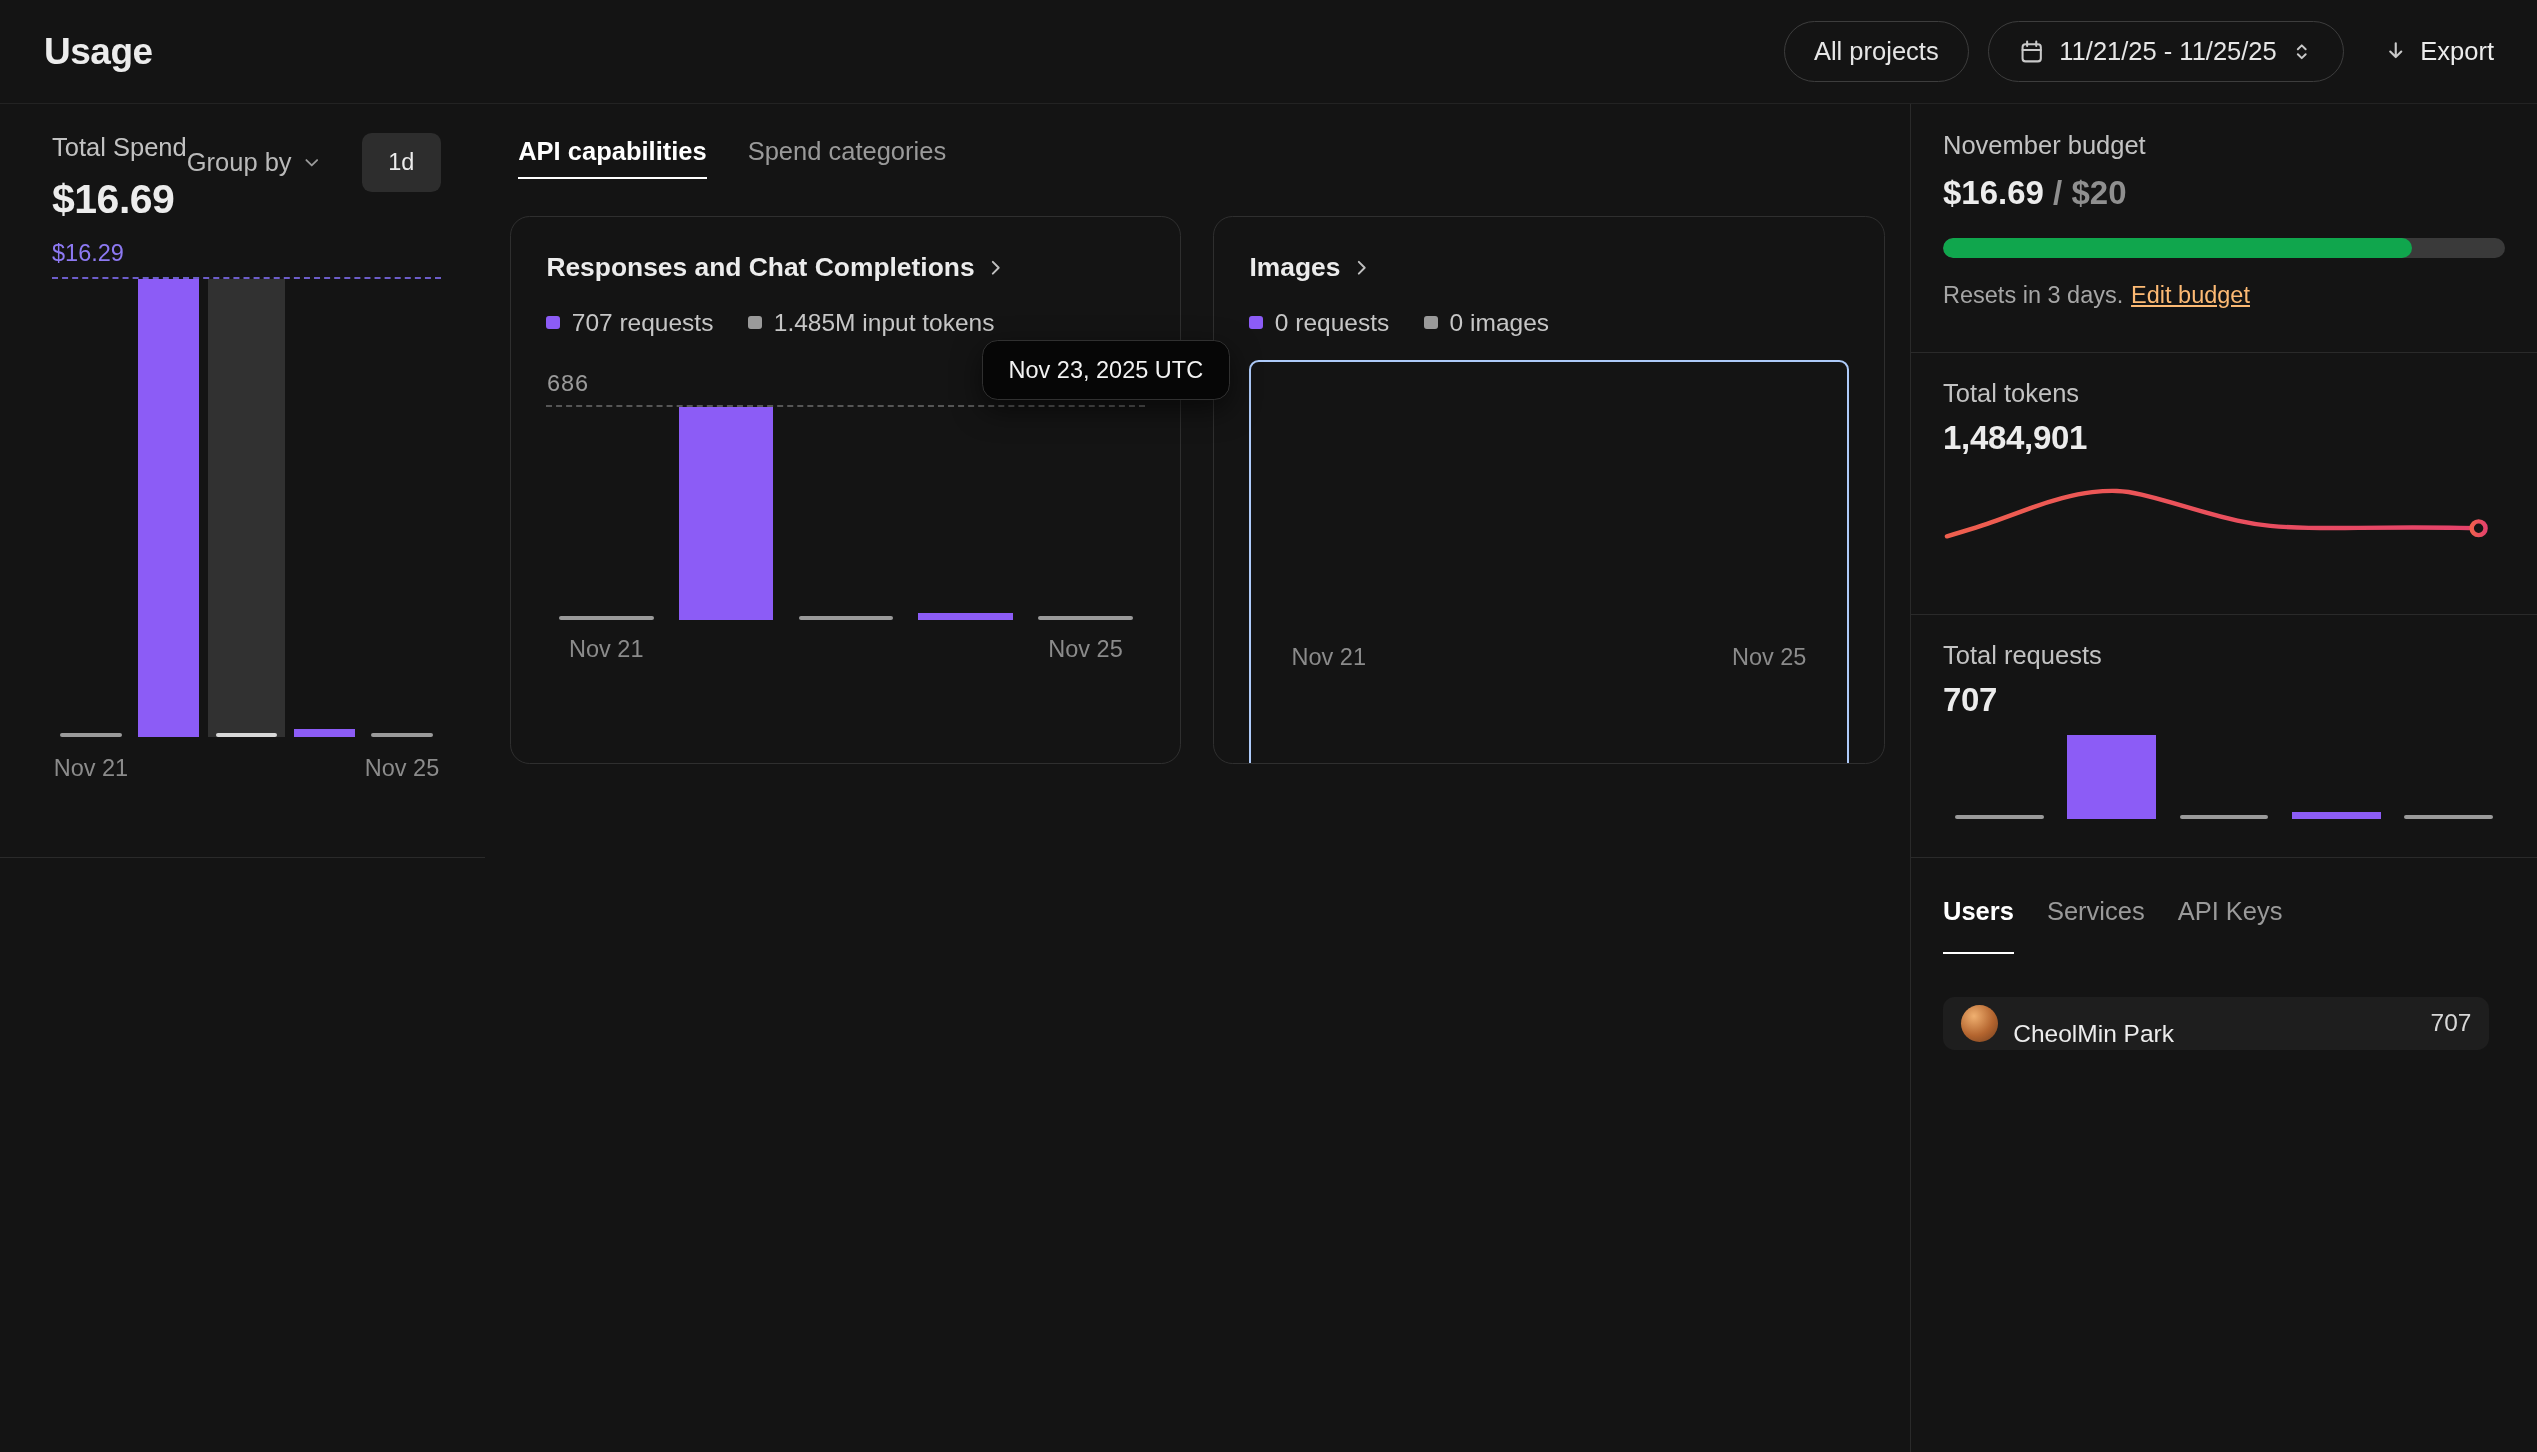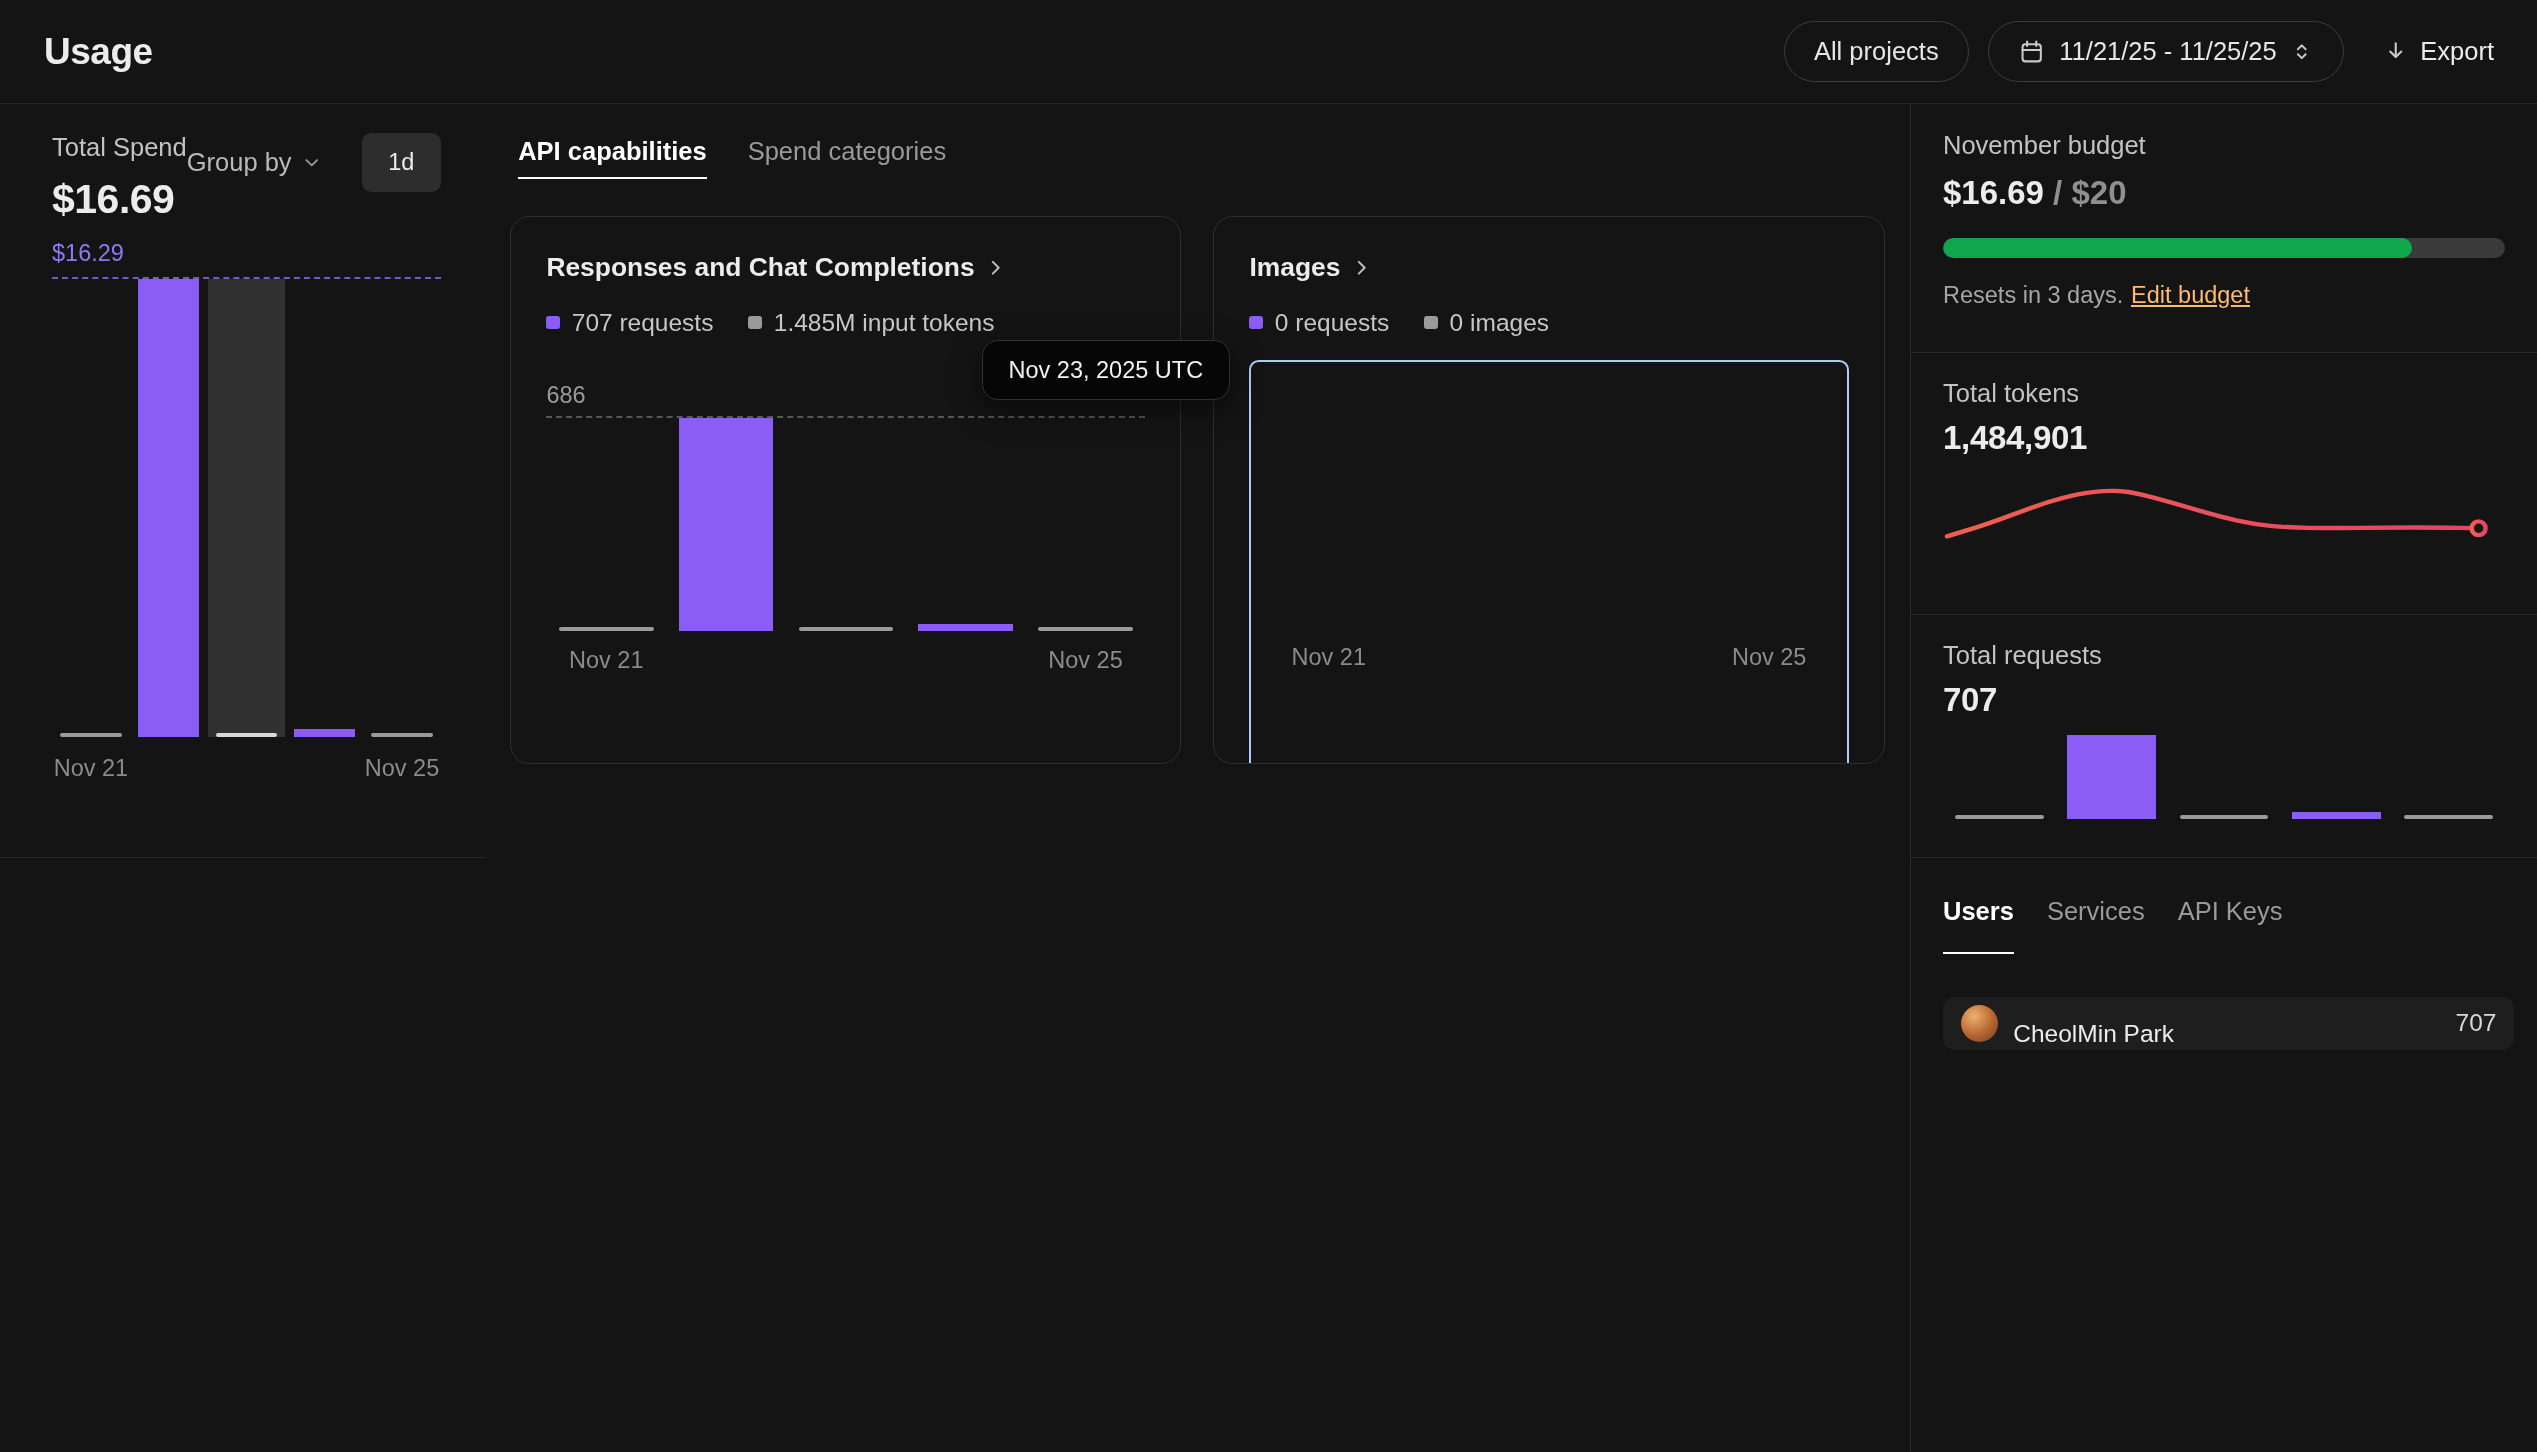--- a/index.html
+++ b/index.html
@@ -56,21 +56,21 @@
   .tab.active{color:#fff;font-weight:700;border-bottom:2.9px solid #fff;}
   .cards{display:flex;gap:32px;margin-top:37px;}
   .card{flex:1;border:1px solid #2f2f2f;border-radius:19.6px;padding:35px 35px 0;height:548px;
     overflow:hidden;position:relative;}
   .card-title-row{display:flex;align-items:center;gap:9.8px;font-size:26.4px;font-weight:700;color:#ececec;cursor:pointer;}
   .legend{display:flex;gap:35px;margin-top:25.5px;align-items:center;}
   .legend-item{display:flex;align-items:center;gap:11.7px;font-size:24.5px;color:#c6c6c6;}
   .swatch{width:13.7px;height:13.7px;border-radius:2.9px;display:inline-block;}
   .swatch-purple{background:var(--accent-purple,#8c5cf6);}
   .swatch-gray{background:#9a9a9a;}
-  .mini-max{font-size:23.5px;color:#9a9a9a;margin-top:45px;margin-bottom:7.8px;}
+  .mini-max{font-size:23.5px;color:#9a9a9a;margin-top:34px;margin-bottom:7.8px;font-family:Liberation Mono, monospace;}
   .mini-plot{height:215px;border-top:2px dashed #565656;}
   .xaxis.small{margin-top:15.7px;}
   .images-box{margin-top:23.5px;height:548px;border:2px solid var(--focus-blue,#aecbfa);
     border-radius:9.8px;position:relative;}
   .images-box .img-x{position:absolute;top:282px;transform:translateX(-50%);font-size:23.5px;color:#8b8b8b;}
   .img-x.first{left:13%;}
   .img-x.last{left:87%;}
 
   
   .sb-sec{padding:27.4px 33px 0 32px;border-bottom:1px solid #2a2a2a;}
@@ -79,21 +79,21 @@
   .budget-amount .limit{color:#8f8f8f;}
   .progress{margin-top:25.5px;height:20.6px;border-radius:10.8px;background:#3a3a3a;overflow:hidden;}
   .progress-fill{height:100%;border-radius:10.8px;background:var(--budget-green,#10a64d);}
   .reset-line{margin-top:23.5px;font-size:23.5px;color:#a6a6a6;}
   .reset-line a{color:#fdba74;text-decoration:underline;cursor:pointer;margin-left:7.8px;}
   .sec-tokens{height:262px;padding-top:25.5px;}
   .stat-value{font-size:33px;font-weight:700;margin-top:11.7px;letter-spacing:-0.3px;}
   .sparkline{display:block;margin-top:13.7px;width:100%;height:94px;}
   .sec-requests{height:243px;padding-top:25.5px;}
   .sb-plot{height:84px;margin-top:15.7px;}
-  .sb-tabs-sec{padding:39px 24px 0 32px;flex:1;}
+  .sb-tabs-sec{padding:39px 49px 0 32px;flex:1;}
   .sb-tabs{display:flex;gap:33px;}
   .sb-tabs .tab{padding-bottom:25.5px;}
   .user-row{margin-top:43px;height:53px;background:#1e1e1e;border-radius:11.7px;display:flex;
     align-items:center;padding:0 17.6px;cursor:pointer;}
   .avatar{width:37px;height:37px;border-radius:50%;flex:none;
     background:radial-gradient(circle at 35% 30%,#f0b070,#b4652f 55%,#6f3c1d);}
   .user-name{margin-left:15.7px;font-size:24.5px;color:#ececec;margin-top:21px;}
   .user-count{margin-left:auto;font-size:24.5px;color:#d8d8d8;}
 </style>
 </head>

